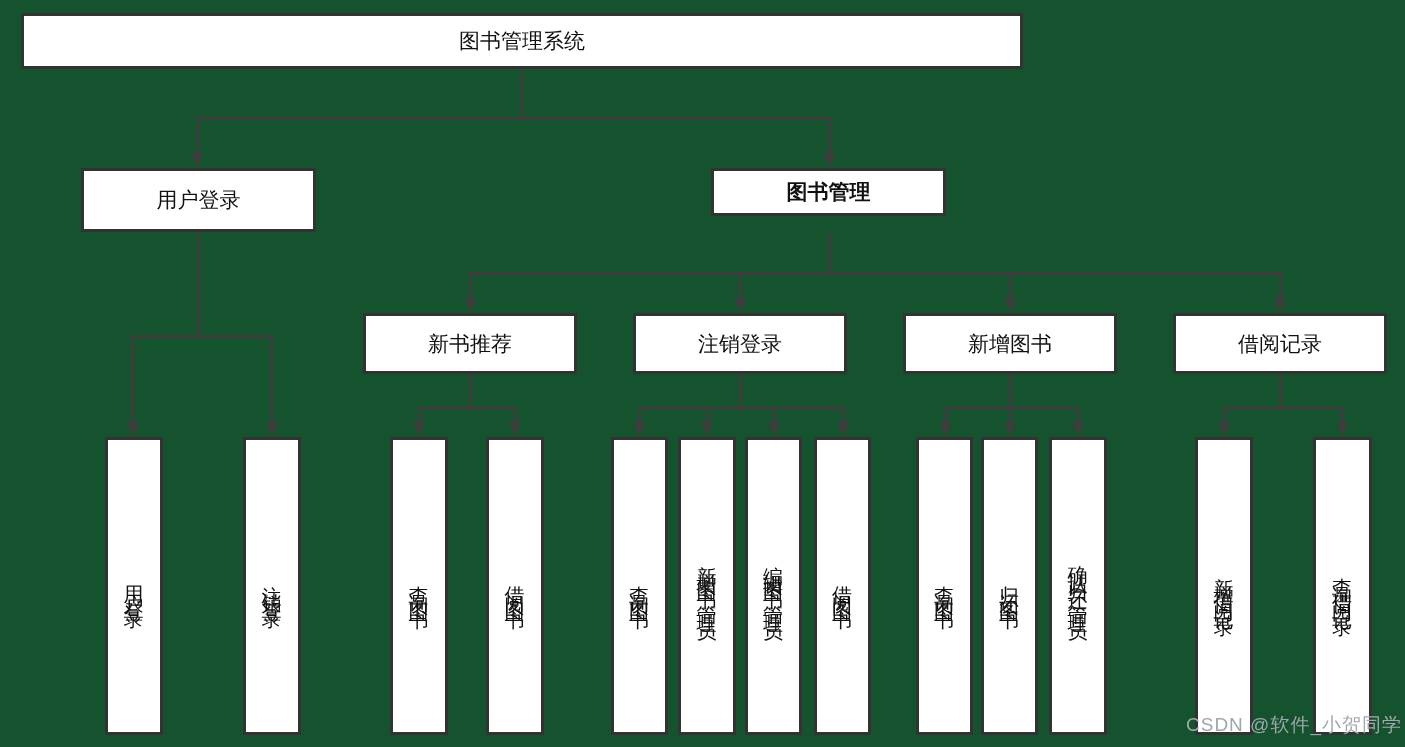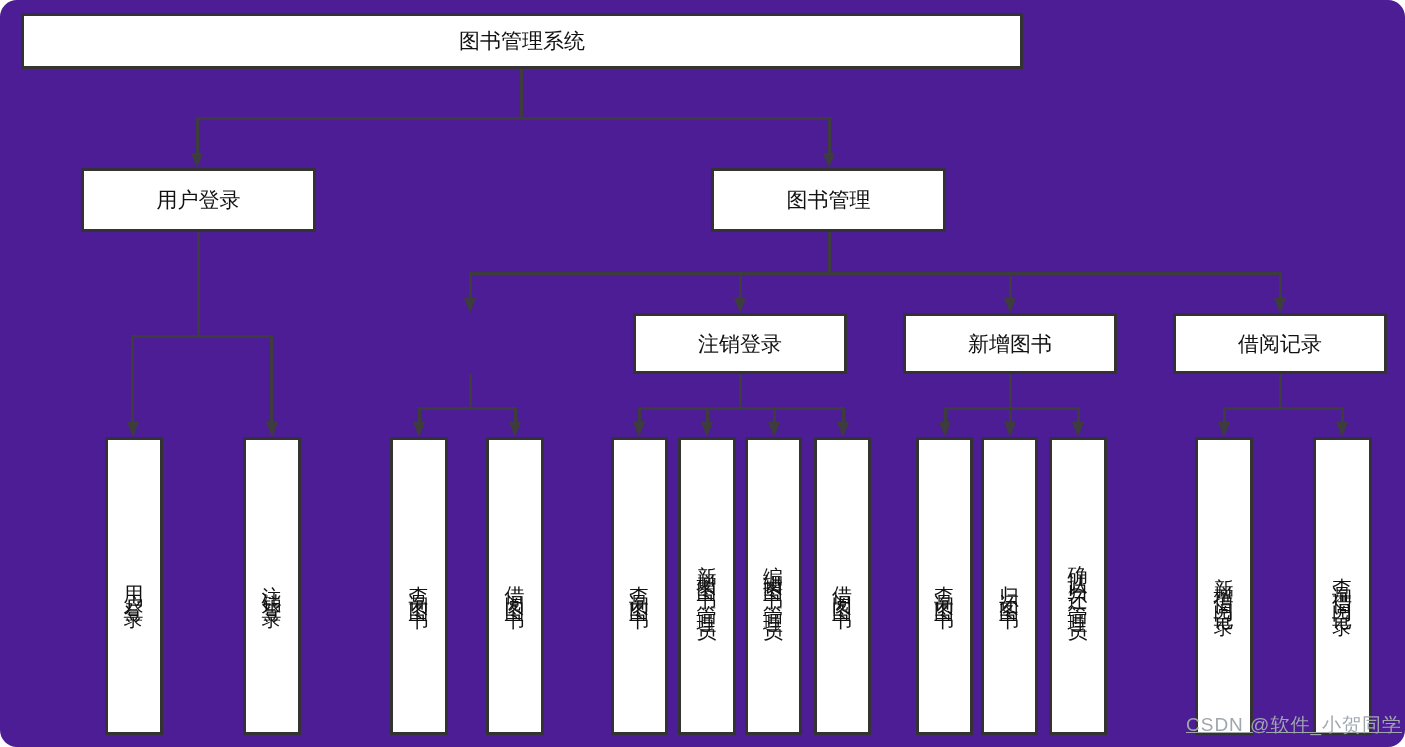--- a/index.html
+++ b/index.html
@@ -1,19 +1,19 @@
 <!DOCTYPE html>
 <html><head>
 <meta charset="utf-8">
 <style>
   html,body { margin:0; padding:0; background:#ffffff; }
   #stage {
-    position:relative; width:1405px; height:747px; background:#4c1d95;
+    position:relative; width:1405px; height:747px; background:#14532d;
     font-family:"Liberation Sans","DejaVu Sans",sans-serif;
-    color:#111111; overflow:hidden;border-radius:17px;
+    color:#111111; overflow:hidden;
   }
   .box {
     position:absolute; box-sizing:border-box;
     border:3px solid #333333; background:#ffffff;
     display:flex; align-items:center; justify-content:center;
     font-size:21px; color:#111111; white-space:nowrap;
   }
   .leaf {
     position:absolute; box-sizing:border-box;
     border:3px solid #333333; background:#ffffff;
@@ -26,21 +26,21 @@
   }
   .vline { position:absolute; width:3px; background:#3d3d3d; }
   .hline { position:absolute; height:3px; background:#3d3d3d; }
   .arrow {
     position:absolute; width:0; height:0;
     border-left:6px solid transparent; border-right:6px solid transparent;
     border-top:15px solid #3d3d3d;
   }
   .watermark {
     position:absolute; left:1186px; top:712px;
-    font-size:19px; color:#9fa6ac; letter-spacing:1px; white-space:nowrap;text-decoration:underline;
+    font-size:19px; color:#9fa6ac; letter-spacing:1px; white-space:nowrap;
   }
 </style>
 </head>
 <body>
 
 <div id="stage">
 
   <div class="box" style="left:21px; top:13px; width:1002px; height:56px;">
     <span>图书管理系统</span>
   </div>
@@ -48,21 +48,21 @@
   <div class="vline" style="left:520px; top:69px; height:49px;"></div>
   <div class="hline" style="left:196px; top:117px; width:636px;"></div>
   <div class="vline" style="left:196px; top:117px; height:38px;"></div>
   <div class="arrow" style="left:191px; top:153px;"></div>
   <div class="vline" style="left:828px; top:117px; height:38px;"></div>
   <div class="arrow" style="left:823px; top:153px;"></div>
 
   <div class="box" style="left:81px; top:168px; width:235px; height:64px;">
     <span>用户登录</span>
   </div>
-  <div class="box" style="left:711px; top:168px; width:235px; height:64px;">
+  <div class="box" style="left:711px; top:168px; width:235px; height:48px;font-weight:bold;">
     <span>图书管理</span>
   </div>
 
   <div class="vline" style="left:197px; top:232px; height:106px;"></div>
   <div class="hline" style="left:131px; top:335px; width:142px;"></div>
   <div class="vline" style="left:131px; top:335px; height:89px;"></div>
   <div class="arrow" style="left:127px; top:422px;"></div>
   <div class="vline" style="left:270px; top:335px; height:89px;"></div>
   <div class="arrow" style="left:266px; top:422px;"></div>
 
@@ -70,20 +70,23 @@
   <div class="hline" style="left:469px; top:272px; width:813px;"></div>
   <div class="vline" style="left:469px; top:272px; height:28px;"></div>
   <div class="arrow" style="left:464px; top:298px;"></div>
   <div class="vline" style="left:739px; top:272px; height:28px;"></div>
   <div class="arrow" style="left:734px; top:298px;"></div>
   <div class="vline" style="left:1009px; top:272px; height:28px;"></div>
   <div class="arrow" style="left:1004px; top:298px;"></div>
   <div class="vline" style="left:1279px; top:272px; height:28px;"></div>
   <div class="arrow" style="left:1274px; top:298px;"></div>
 
+  <div class="box" style="left:363px; top:313px; width:214px; height:61px;">
+    <span>新书推荐</span>
+  </div>
   <div class="box" style="left:633px; top:313px; width:214px; height:61px;">
     <span>注销登录</span>
   </div>
   <div class="box" style="left:903px; top:313px; width:214px; height:61px;">
     <span>新增图书</span>
   </div>
   <div class="box" style="left:1173px; top:313px; width:214px; height:61px;">
     <span>借阅记录</span>
   </div>
 

